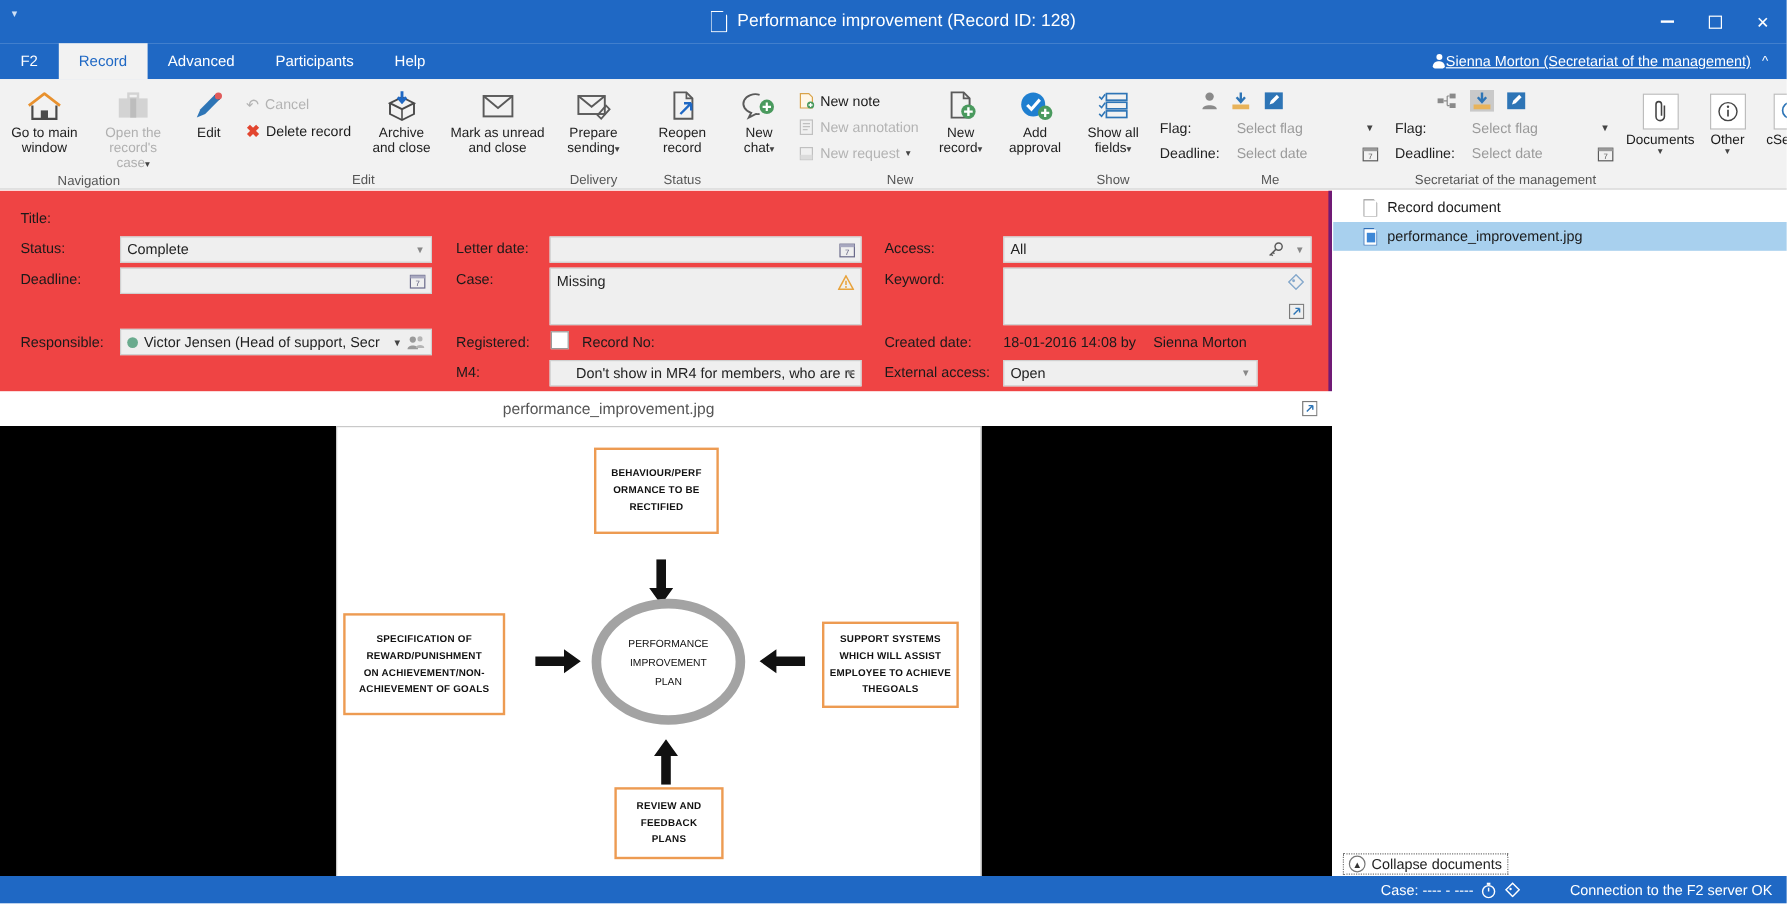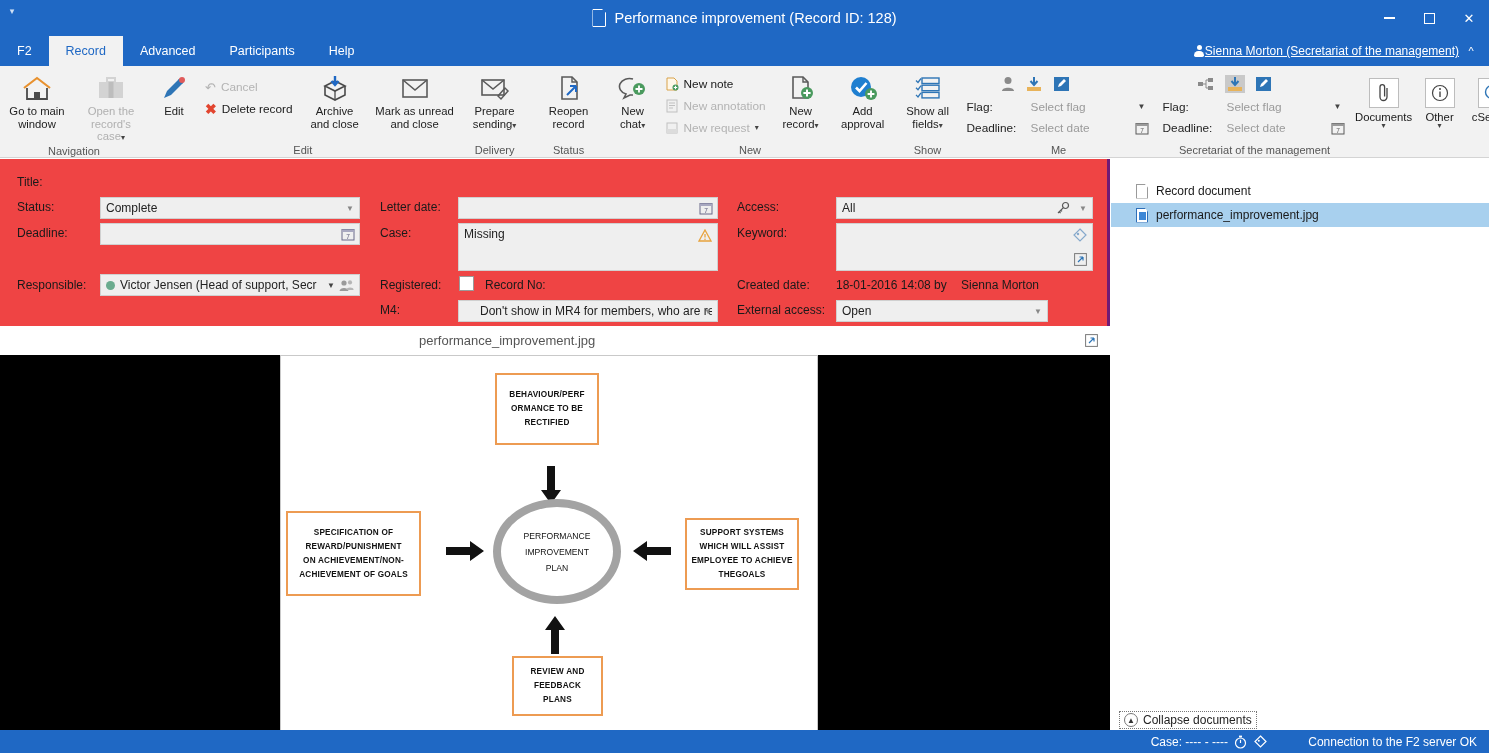--- a/index.html
+++ b/index.html
@@ -790,21 +790,21 @@
           <span>REVIEW AND</span><br>
           <span>FEEDBACK</span><br>
           <span>PLANS</span>
         </div>
       </div>
 
     </div>
   </div>
 
   <div class="docpanel">
-    <div class="doc-row" style="margin-top:20px;">
+    <div class="doc-row" style="margin-top:2px;">
       <span class="indent"></span>
       <span class="filei"></span>
       <span>Record document</span>
     </div>
     <div class="doc-row sel">
       <span class="indent"></span>
       <span class="filei img"></span>
       <span>performance_improvement.jpg</span>
     </div>
 

